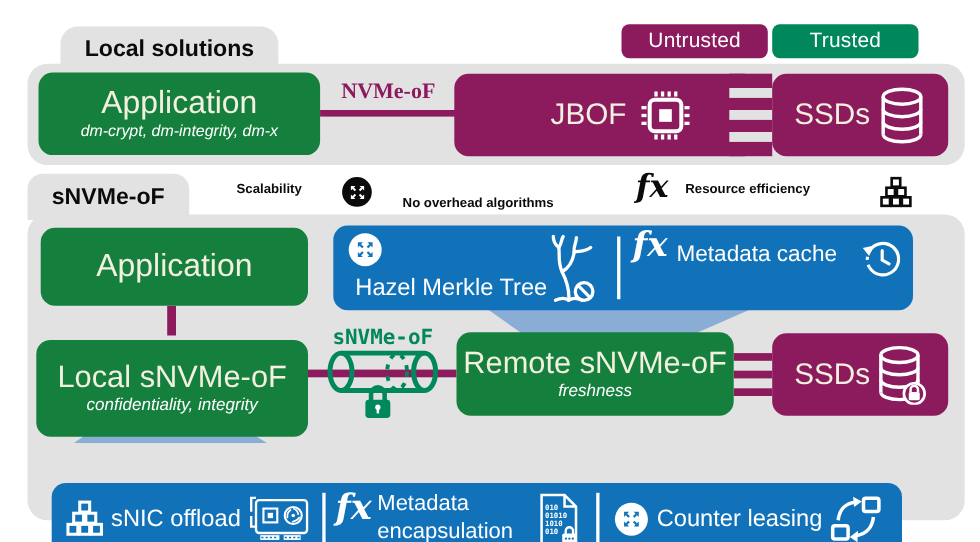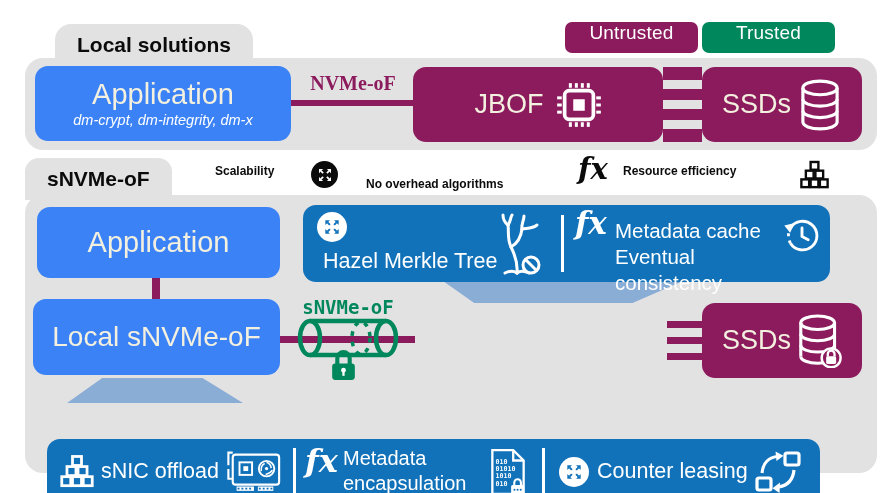--- a/index.html
+++ b/index.html
@@ -1,21 +1,21 @@
 <!DOCTYPE html>
 <html><head>
 <meta charset="utf-8">
 <style>
   html,body{margin:0;padding:0;background:#fff;}
   .stage{position:relative;width:891px;height:493px;background:#fff;font-family:"Liberation Sans",sans-serif;overflow:hidden;}
   .abs{position:absolute;}
   .gray-panel{background:#e3e2e2;border-radius:18px;}
   .tab{background:#e3e2e2;border-radius:16px 16px 0 0;display:flex;align-items:center;font-weight:bold;color:#0b0b0b;}
-  .badge{border-radius:7px;color:#fff;font-size:19px;display:flex;justify-content:center;letter-spacing:.2px;}
-  .green-box{background:#3b82f6;border-radius:13px;display:flex;flex-direction:column;align-items:center;justify-content:center;}
+  .badge{border-radius:7px;color:#fff;font-size:19px;display:flex;align-items:center;justify-content:center;letter-spacing:.2px;}
+  .green-box{background:#15803d;border-radius:13px;display:flex;flex-direction:column;align-items:center;justify-content:center;}
   .purple-box{background:#8c1b5e;border-radius:13px;display:flex;align-items:center;justify-content:center;}
   .blue-box{background:#1172ba;border-radius:13px;color:#fff;}
   .box-title{font-size:29px;color:#f3f0df;line-height:1.1;}
   .box-sub{font-size:14.5px;font-style:italic;color:#fff;margin-top:2px;}
   .cream{color:#f3f0df;}
   .mono{font-family:"DejaVu Sans Mono",monospace;font-weight:600;}
   .fx{font-family:"DejaVu Serif",serif;font-style:italic;font-weight:600;}
   .feature-label{font-size:12px;font-weight:bold;color:#0b0b0b;white-space:nowrap;}
   .circle-icon{border-radius:50%;display:flex;align-items:center;justify-content:center;box-sizing:border-box;}
   .funnel{background:#8aadd6;}
@@ -43,21 +43,21 @@
   <div class="abs gray-panel" style="left:25px;top:58px;width:852px;height:92px;"></div>
 
   <div class="abs green-box" style="left:35px;top:66px;width:256px;height:75px;">
     <div class="box-title">Application</div>
     <div class="box-sub">dm-crypt, dm-integrity, dm-x</div>
   </div>
 
   <div class="abs mono" style="left:291px;top:72px;width:124px;text-align:center;color:#8c1b5e;font-size:20px;font-family:Liberation Serif, serif;">NVMe-oF</div>
   <div class="abs" style="left:291px;top:100px;width:124px;height:6px;background:#8c1b5e;"></div>
 
-  <div class="abs purple-box" style="left:413px;top:67px;width:250px;height:75px;gap:12px;">
+  <div class="abs purple-box" style="left:413px;top:67px;width:250px;height:75px;gap:12px;padding-left:26px;">
     <span class="cream" style="font-size:27px;">JBOF</span>
     <span>
       <svg width="46" height="46" viewBox="0 0 40 40" style="color:#fff;">
         <g fill="currentColor">
           <rect x="11.2" y="1" width="2.6" height="4"></rect>
             <rect x="16.4" y="1" width="2.6" height="4"></rect>
           <rect x="21.6" y="1" width="2.6" height="4"></rect>
             <rect x="26.8" y="1" width="2.6" height="4"></rect>
           <rect x="11.2" y="35" width="2.6" height="4"></rect>
             <rect x="16.4" y="35" width="2.6" height="4"></rect>
@@ -183,36 +183,36 @@
           <path d="M26 60 C30 57 34 58 38 60"></path>
         </g>
         <circle cx="40" cy="52" r="8" fill="#1172ba" stroke="currentColor" stroke-width="3"></circle>
         <line x1="34.5" y1="46.5" x2="45.5" y2="57.5" stroke="currentColor" stroke-width="3"></line>
       </svg>
     </div>
     <div class="abs vdiv" style="left:258px;top:10px;width:3px;height:57px;"></div>
     <div class="abs fx" style="left:272px;top:0px;font-size:31px;color:#fff;">fx</div>
     <div class="abs two-line" style="left:312px;top:13px;width:168px;">
       <div>Metadata cache</div>
-      <div>Eventual consistency</div>
     </div>
     <div class="abs" style="left:478px;top:10px;">
       <svg width="42" height="42" viewBox="0 0 44 44" style="color:#fff;">
         <g fill="none" stroke="currentColor" stroke-width="3">
           <path d="M10 13.5 A15 15 0 1 1 9.9 29.5"></path>
           <path d="M9.9 29.5 A15 15 0 0 1 9 16" stroke-dasharray="3 4.5"></path>
           <path d="M22 13.5 V22.5 L28.5 26" stroke-linecap="round"></path>
         </g>
         <polygon points="3.5,11 14.5,8.5 9.5,18.5" fill="currentColor"></polygon>
       </svg>
     </div>
   </div>
 
-  <div class="abs green-box" style="left:33px;top:299px;width:247px;height:76px;">
+  <div class="abs green-box" style="left:33px;top:309px;width:247px;height:88px;">
     <div class="box-title" style="font-size:28px;">Local sNVMe-oF</div>
+    <div class="box-sub" style="font-size:15.5px;">confidentiality, integrity</div>
   </div>
 
   <div class="abs mono" style="left:293px;top:296px;width:110px;text-align:center;color:#00875c;font-size:19px;">sNVMe-oF</div>
 
   <div class="abs" style="left:297px;top:315px;">
     <svg width="106" height="46" viewBox="0 0 106 46" style="color:#00875c;">
       <g fill="none" stroke="currentColor" stroke-width="4.5">
         <path d="M13 6 H89"></path>
           <path d="M13 40 H89"></path>
         <ellipse cx="64" cy="23" rx="9" ry="16" stroke-width="3.5" stroke-dasharray="4.5 6"></ellipse>
@@ -223,20 +223,24 @@
   </div>
   <div class="abs" style="left:329px;top:348px;">
     <svg width="29" height="34" viewBox="0 0 28 33" style="color:#00875c;">
       <path d="M8 16 V10 a6 6 0 0 1 12 0 V16" fill="none" stroke="currentColor" stroke-width="4"></path>
       <rect x="3" y="15" width="22" height="16" rx="3" fill="currentColor"></rect>
       <circle cx="14" cy="21.5" r="2.3" fill="#fff"></circle>
         <rect x="12.9" y="22" width="2.2" height="5" fill="#fff"></rect>
     </svg>
   </div>
 
+  <div class="abs green-box" style="left:415px;top:302px;width:252px;height:76px;">
+    <div class="box-title" style="font-size:28px;">Remote sNVMe-oF</div>
+    <div class="box-sub" style="font-size:15.5px;">freshness</div>
+  </div>
 
   <div class="abs purple-box" style="left:702px;top:303px;width:160px;height:75px;gap:5px;">
     <span class="cream" style="font-size:27px;">SSDs</span>
     <span>
       <svg width="46" height="54" viewBox="0 0 34 40" style="color:#fff;">
         <g fill="none" stroke="currentColor" stroke-width="2.3">
           <ellipse cx="16" cy="6.5" rx="12.5" ry="5"></ellipse>
           <path d="M3.5 6.5 V31.5"></path>
             <path d="M28.5 6.5 V31.5"></path>
           <path d="M3.5 14.8 A12.5 5 0 0 0 28.5 14.8"></path>

